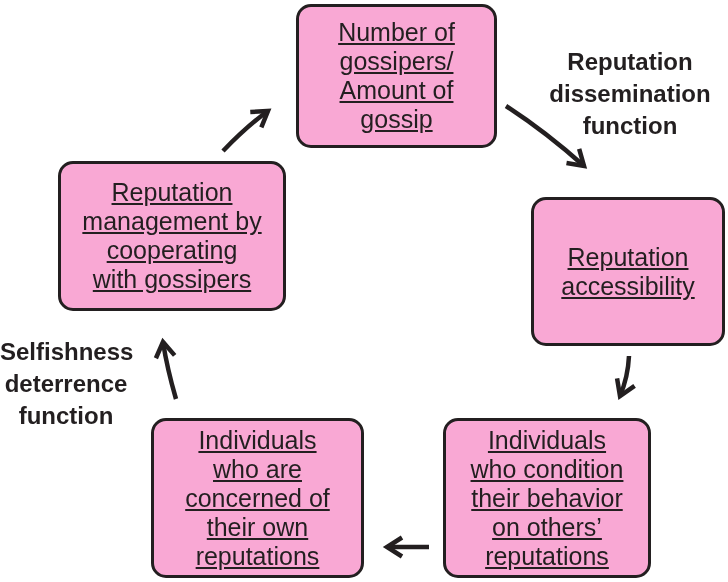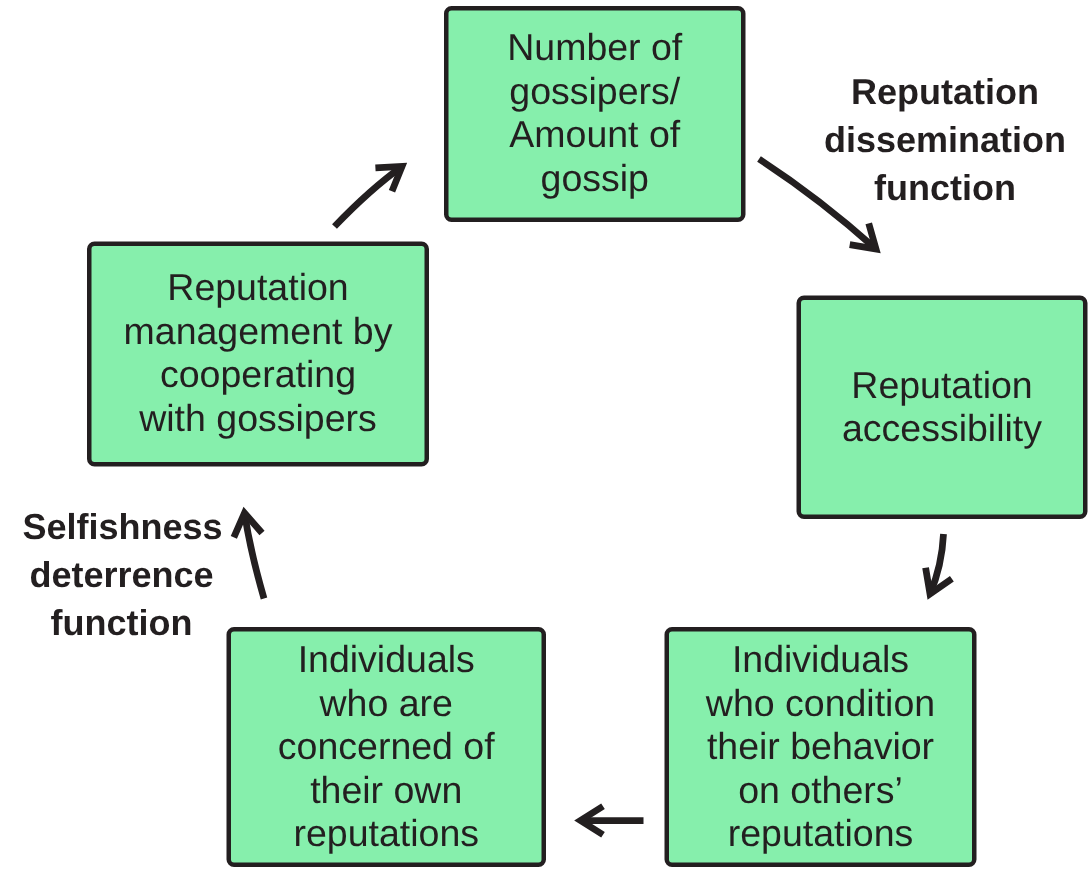--- a/index.html
+++ b/index.html
@@ -9,25 +9,26 @@
     height: 582px;
     background: #ffffff;
     font-family: "Liberation Sans", sans-serif;
     color: #231f20;
     overflow: hidden;
   }
   .node {
     position: absolute;
     box-sizing: border-box;
     border: 3.5px solid #231f20;
-    border-radius: 5px;
-    background: #86efac;
+    border-radius: 15px;
+    background: #f9a8d4;
     display: flex;
     align-items: center;
     justify-content: center;
+    text-decoration: underline;
   }
   .node-label {
     white-space: pre-line;
     text-align: center;
     font-size: 25px;
     line-height: 29px;
     font-weight: 400;
   }
   .edge-label {
     position: absolute;
@@ -101,17 +102,17 @@
     <div class="node-label">Reputation
 management by
 cooperating
 with gossipers</div>
   </div>
 
   <div class="edge-label" style="left:532px; top:46px; width:196px;">Reputation
 dissemination
 function</div>
 
-  <div class="edge-label" style="left:0px; top:336px; width:132px;padding-left:15px;">Selfishness
+  <div class="edge-label" style="left:0px; top:336px; width:132px;">Selfishness
 deterrence
 function</div>
 
 </div>
 
 </body></html>

